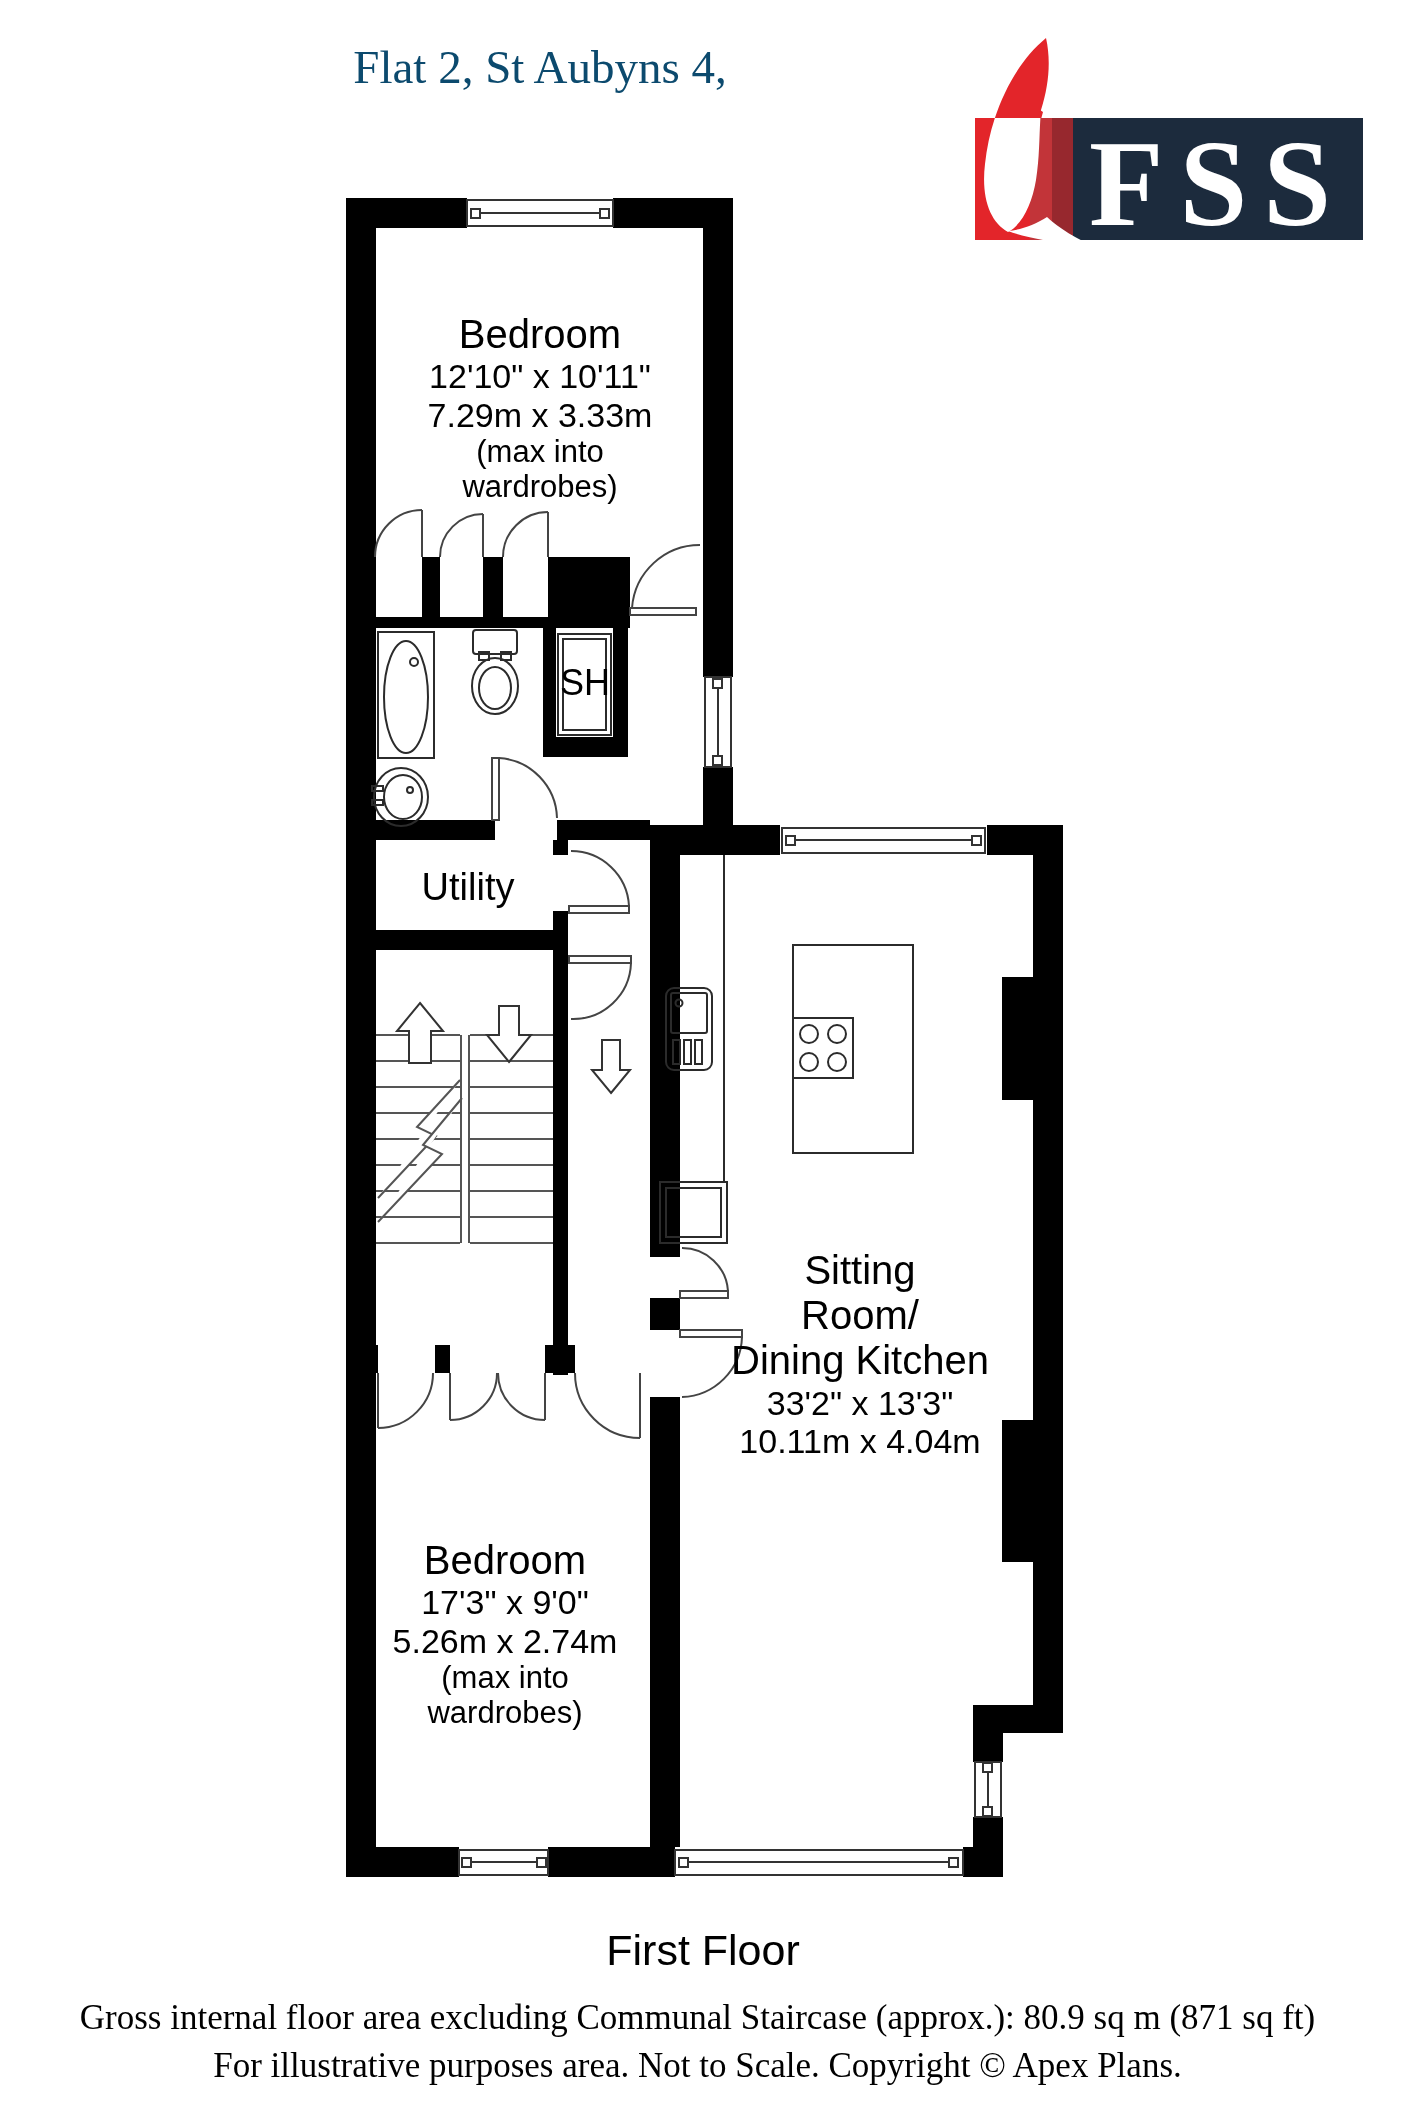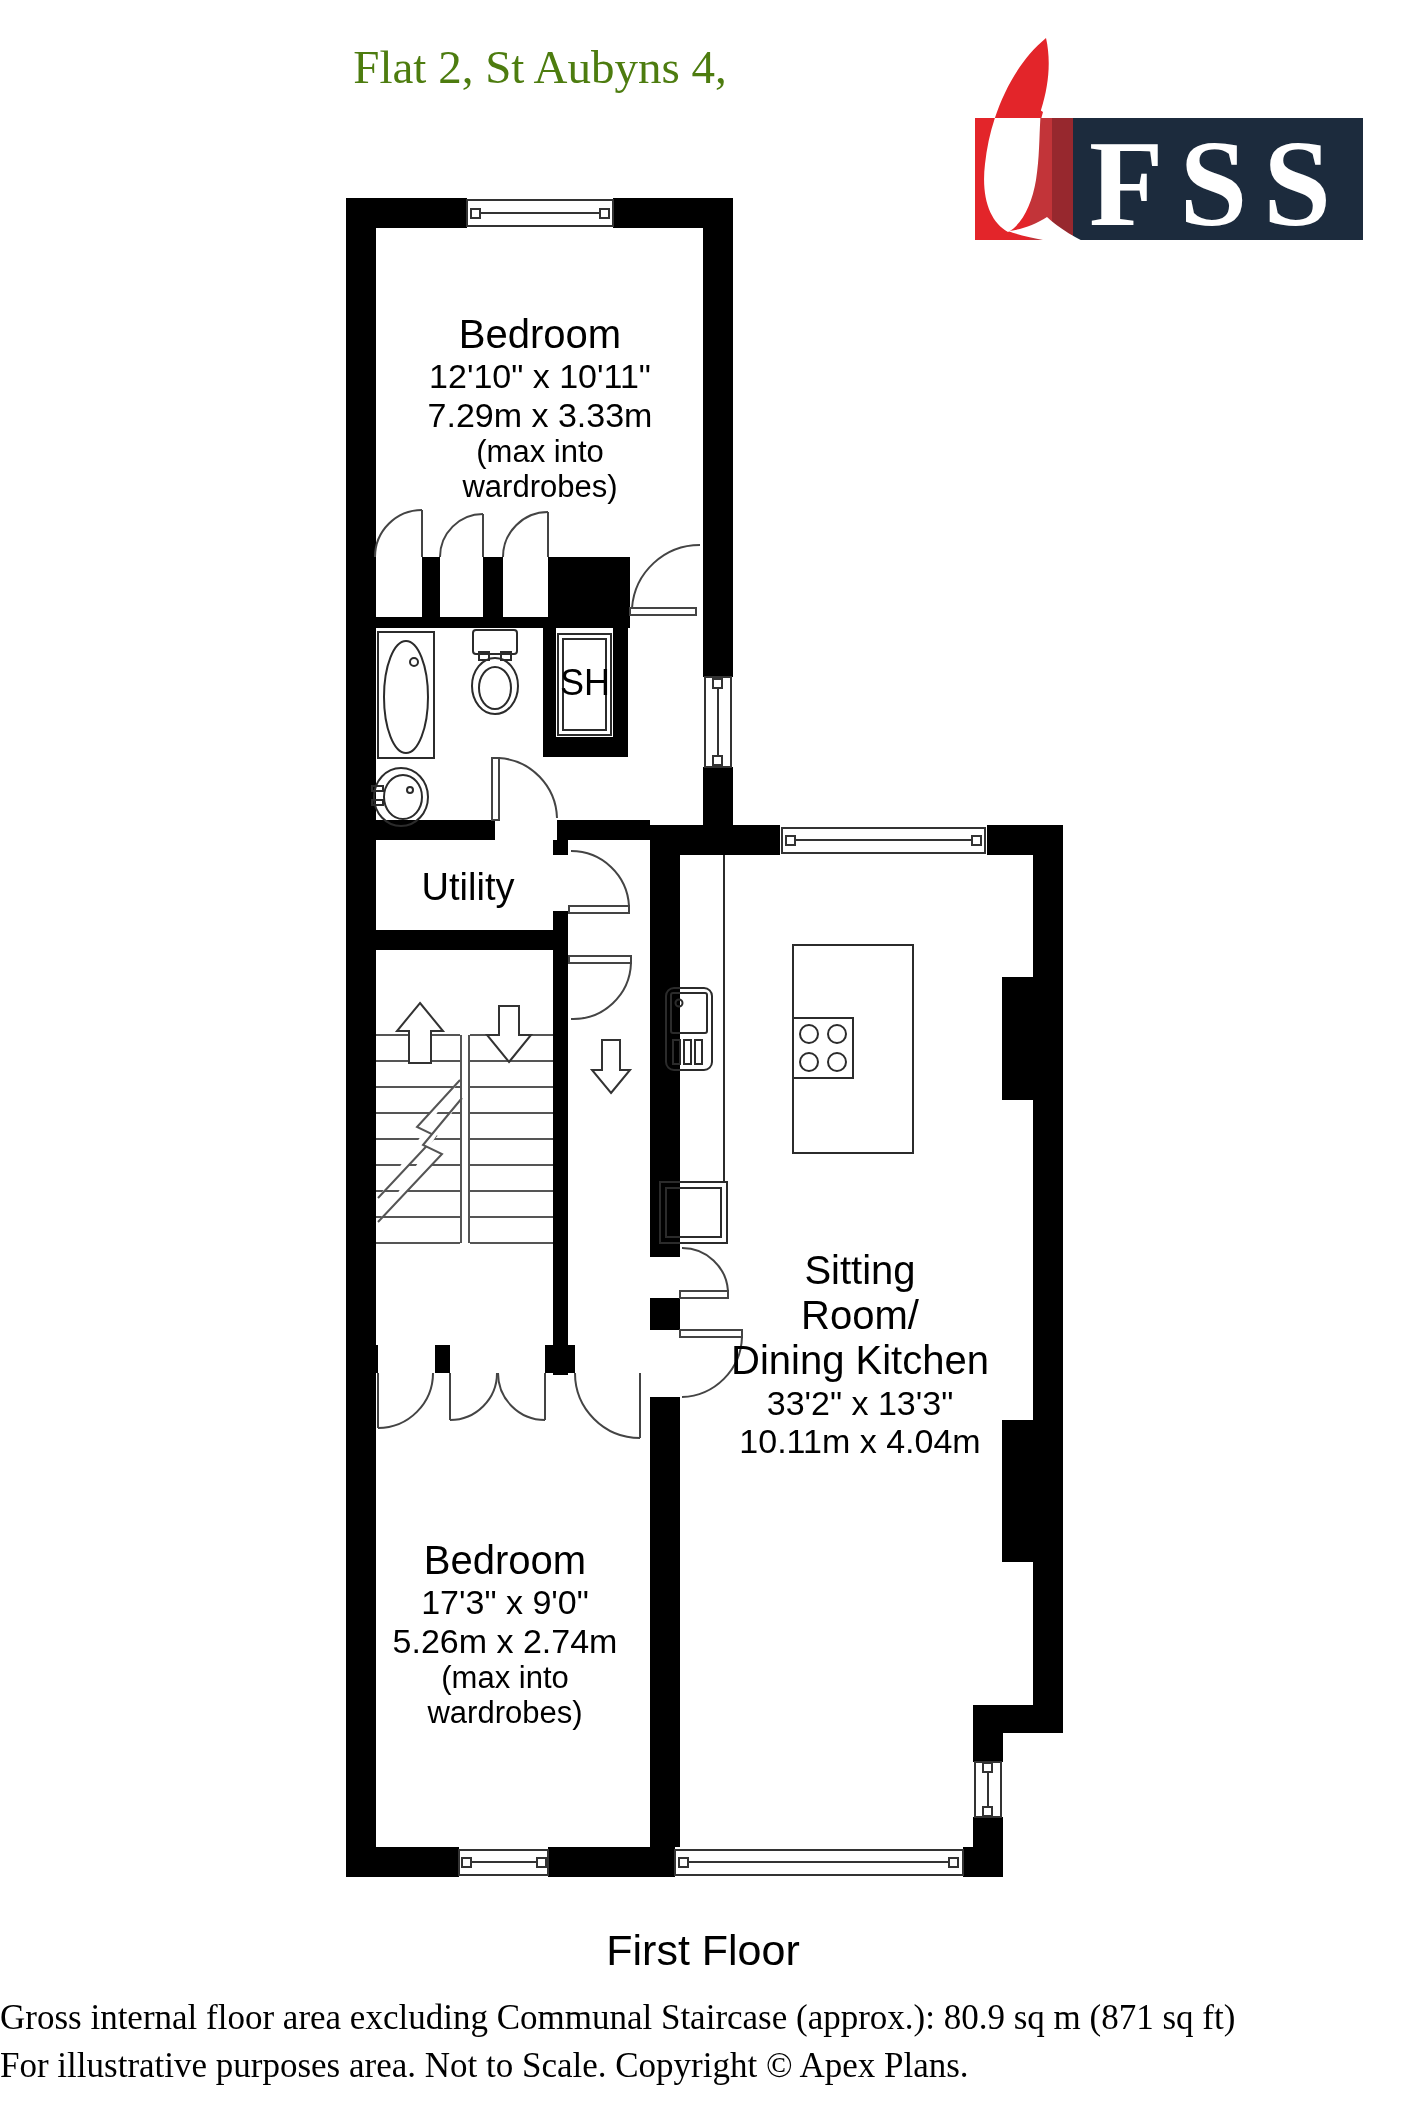--- a/index.html
+++ b/index.html
@@ -5,30 +5,30 @@
   html,body{margin:0;padding:0;}
   body{
     width:1417px;height:2126px;position:relative;background:#ffffff;
     font-family:"Liberation Sans", sans-serif;color:#000;overflow:hidden;
   }
   .abs{position:absolute;}
   #plan-svg{position:absolute;left:0;top:0;width:1417px;height:2126px;}
   .title{
     left:0;top:34px;width:1080px;text-align:center;
     font-family:"Liberation Serif","DejaVu Serif",serif;
-    font-size:47px;line-height:66px;color:#4d7c0f;
+    font-size:47px;line-height:66px;color:#0c4a6e;
   }
   .stack{transform:translateX(-50%);text-align:center;line-height:1.13;white-space:nowrap;}
   .rname{font-size:40px;}
   .rdim{font-size:34px;}
   .rnote{font-size:31px;}
   .small-label{transform:translateX(-50%);font-size:37px;white-space:nowrap;text-align:center;}
   .floor-label{transform:translateX(-50%);font-size:43px;white-space:nowrap;}
   .footer-line{
-    left:0;width:1395px;
+    left:0;width:1395px;text-align:center;
     font-family:"Liberation Serif","DejaVu Serif",serif;
     font-size:35px;color:#000;white-space:nowrap;
   }
   svg text.logo-text{
     font-family:"Liberation Serif","DejaVu Serif",serif;
     font-weight:bold;font-size:122px;letter-spacing:16px;fill:#ffffff;
   }
 </style>
 </head>
 <body>

